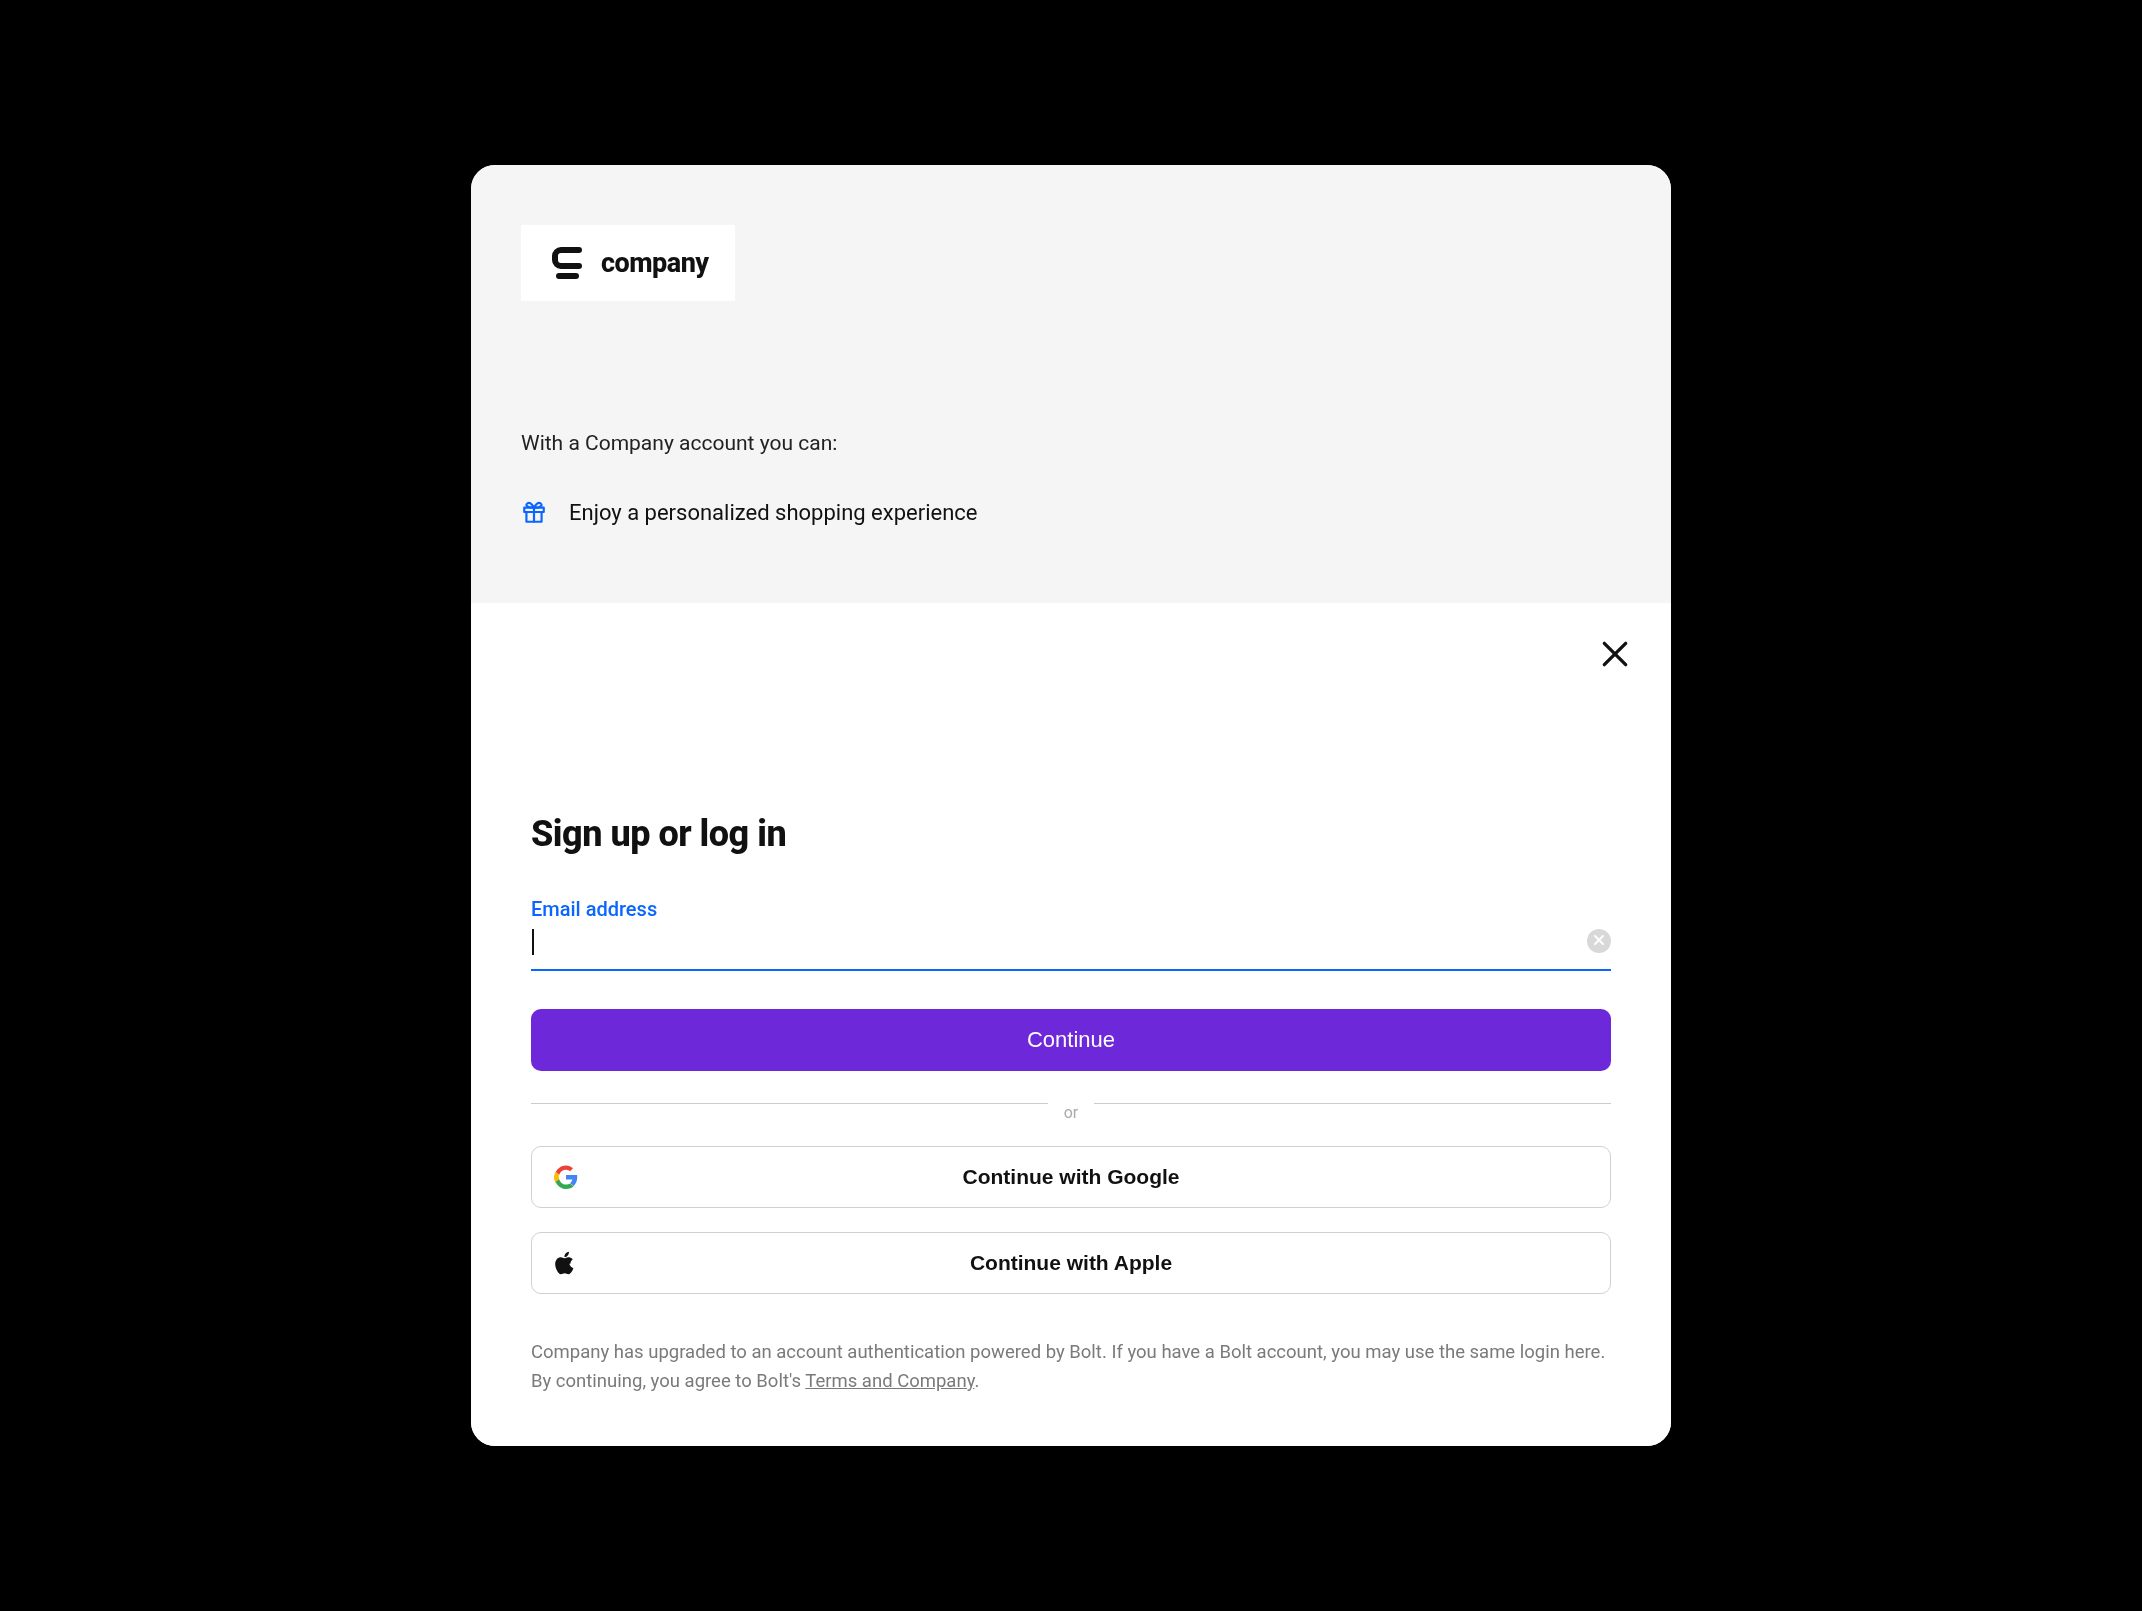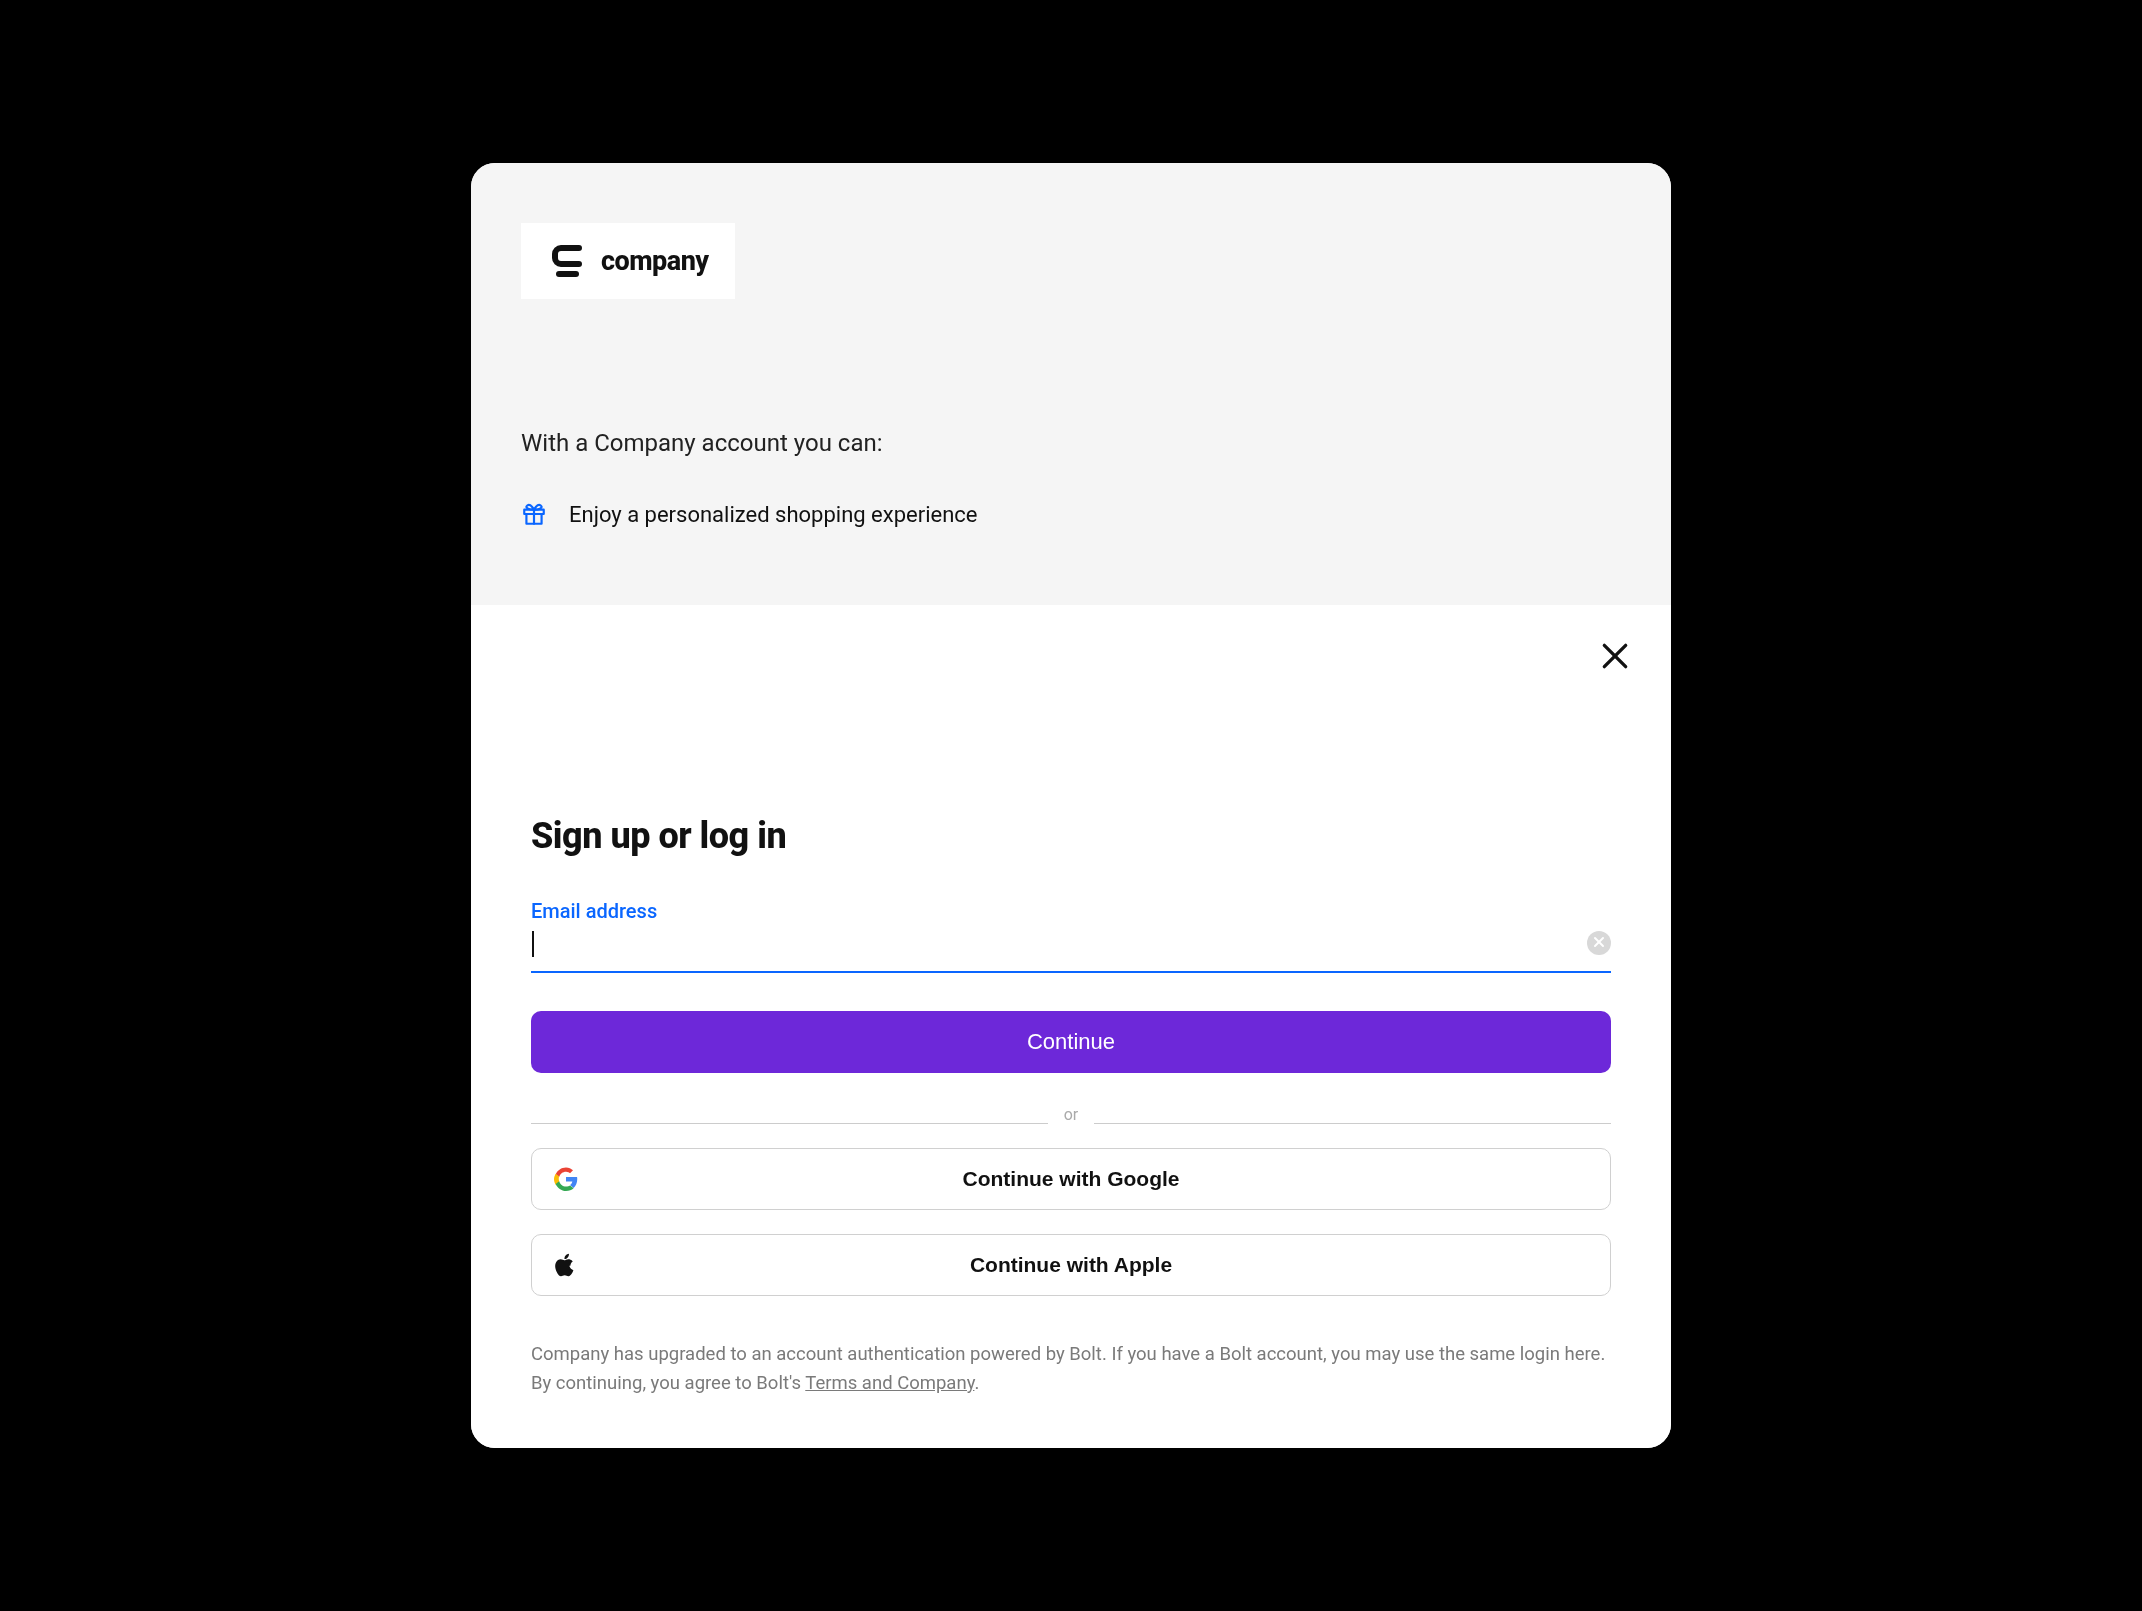--- a/index.html
+++ b/index.html
@@ -62,21 +62,21 @@
     display: inline-flex; align-items: center; justify-content: center;
   }
   .logo-text {
     font-weight: 800;
     font-size: 27px;
     color: #111;
     letter-spacing: -0.5px;
   }
   .benefits-intro {
     margin-top: 130px;
-    font-size: 24px;
+    font-size: 21px;
     color: #222;
   }
   .benefits-list {
     margin-top: 42px;
     list-style: none;
   }
   .benefits-list li {
     display: flex;
     align-items: flex-start;
     gap: 22px;
@@ -157,21 +157,21 @@
     font-size: 22px;
     font-weight: 500;
     border: none;
     border-radius: 10px;
     padding: 18px 0;
     cursor: pointer;
   }
   .divider {
     margin-top: 32px;
     display: flex;
-    align-items: flex-end;
+    align-items: flex-start;
     gap: 16px;
   }
   .divider-line { flex: 1; height: 1px; background: #ccc; }
   .divider-text { font-size: 16px; color: #aaa; }
 
   .sso-btn {
     margin-top: 24px;
     width: 100%;
     background: #fff;
     border: 1px solid #d0d0d0;

